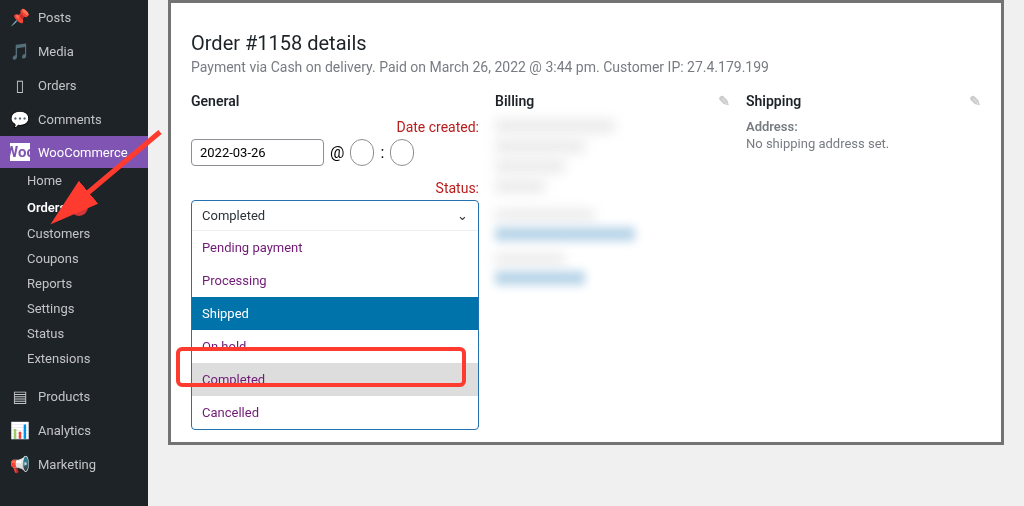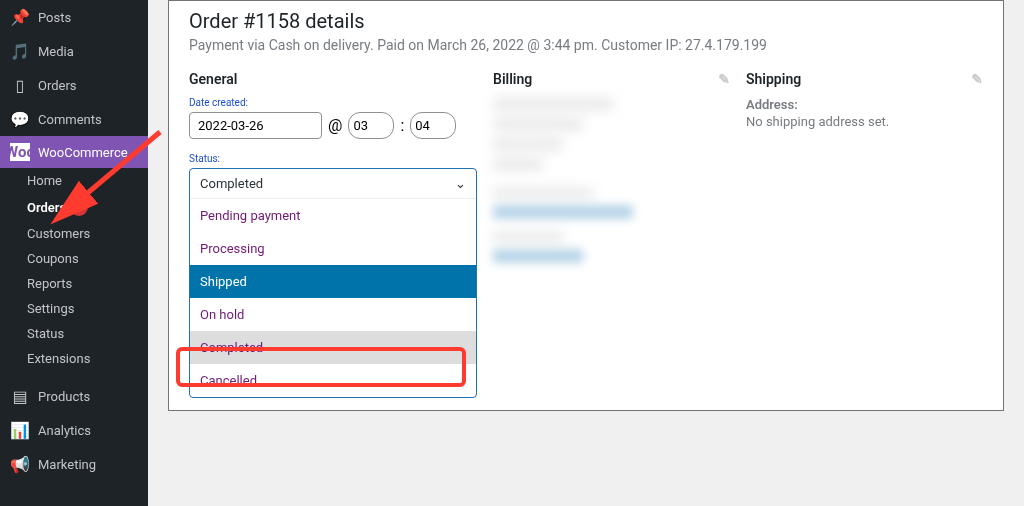--- a/index.html
+++ b/index.html
@@ -13,31 +13,31 @@
     .sidebar-sub.active { color: #fff; font-weight: 600; }
     .sidebar-icon { width: 20px; height: 20px; display: flex; align-items: center; justify-content: center; font-size: 16px; }
     .badge { display: inline-flex; align-items: center; justify-content: center; background: #d63638; color: #fff; border-radius: 9px; min-width: 18px; height: 18px; font-size: 11px; padding: 0 5px; margin-left: 4px; font-weight: 600; }
     .wc-badge { width: 20px; height: 18px; background: #fff; color: #7f54b3; border-radius: 0; font-size: 15px; font-weight: bold; display: flex; align-items: center; justify-content: center; }
     
     .main { position: absolute; left: 148px; top: 0; right: 0; height: 506px; padding: 0 20px; }
     .page-header { display: flex; align-items: center; gap: 10px; margin: 20px 0 18px 0; }
     .page-title { font-size: 23px; font-weight: 400; color: #1d2327; }
     .add-order-btn { border: 1px solid #0071a1; color: #0071a1; background: #fff; padding: 4px 10px; font-size: 13px; border-radius: 3px; cursor: pointer; }
     
-    .order-card { background: #fff; border: 1px solid #737373; padding: 8px 20px 12px 20px; position: relative; }
+    .order-card { background: #fff; border: 3px solid #737373; padding: 28px 20px 12px 20px; position: relative; }
     .order-title { font-size: 20px; font-weight: 400; color: #1d2327; margin-bottom: 4px; }
     .order-meta { font-size: 14px; color: #787c82; margin-bottom: 18px; }
     
     .columns { display: flex; gap: 16px; }
     .col { flex: 1; position: relative; }
     .col-header { font-size: 14px; font-weight: 600; color: #1d2327; margin-bottom: 10px; display: flex; justify-content: space-between; align-items: center; }
-    .label { font-size: 10px; color: #1d4ed8; margin-bottom: 4px; }
+    .label { font-size: 14px; color: #b91c1c; margin-bottom: 4px; text-align: right; }
     .date-row { display: flex; align-items: center; gap: 6px; margin-bottom: 14px; }
     .date-input { padding: 5px 8px; border: 1px solid #8c8f94; border-radius: 4px; font-size: 13px; width: 133px; }
-    .spinner { width: 46px; padding: 5px 4px; border: 1px solid #8c8f94; border-radius: 12px; font-size: 13px; }
+    .spinner { width: 24px; padding: 5px 4px; border: 1px solid #8c8f94; border-radius: 12px; font-size: 13px; }
     
     .status-select { width: 288px; border: 1px solid #2271b1; border-radius: 4px; background: #fff; }
     .select-current { padding: 7px 10px; display: flex; justify-content: space-between; align-items: center; font-size: 13px; color: #2c3338; cursor: pointer; }
     .dropdown { border-top: 1px solid #eee; }
     .dropdown-item { padding: 9px 10px; font-size: 13px; color: #701a75; cursor: pointer; }
     .dropdown-item.hover { background: #0073aa; color: #fff; }
     .dropdown-item.selected { background: #ddd; }
     
     .highlight-box { position: absolute; left: 176px; top: 347px; width: 290px; height: 40px; border: 4px solid #ff3b30; border-radius: 6px; pointer-events: none; z-index: 10; }
     

